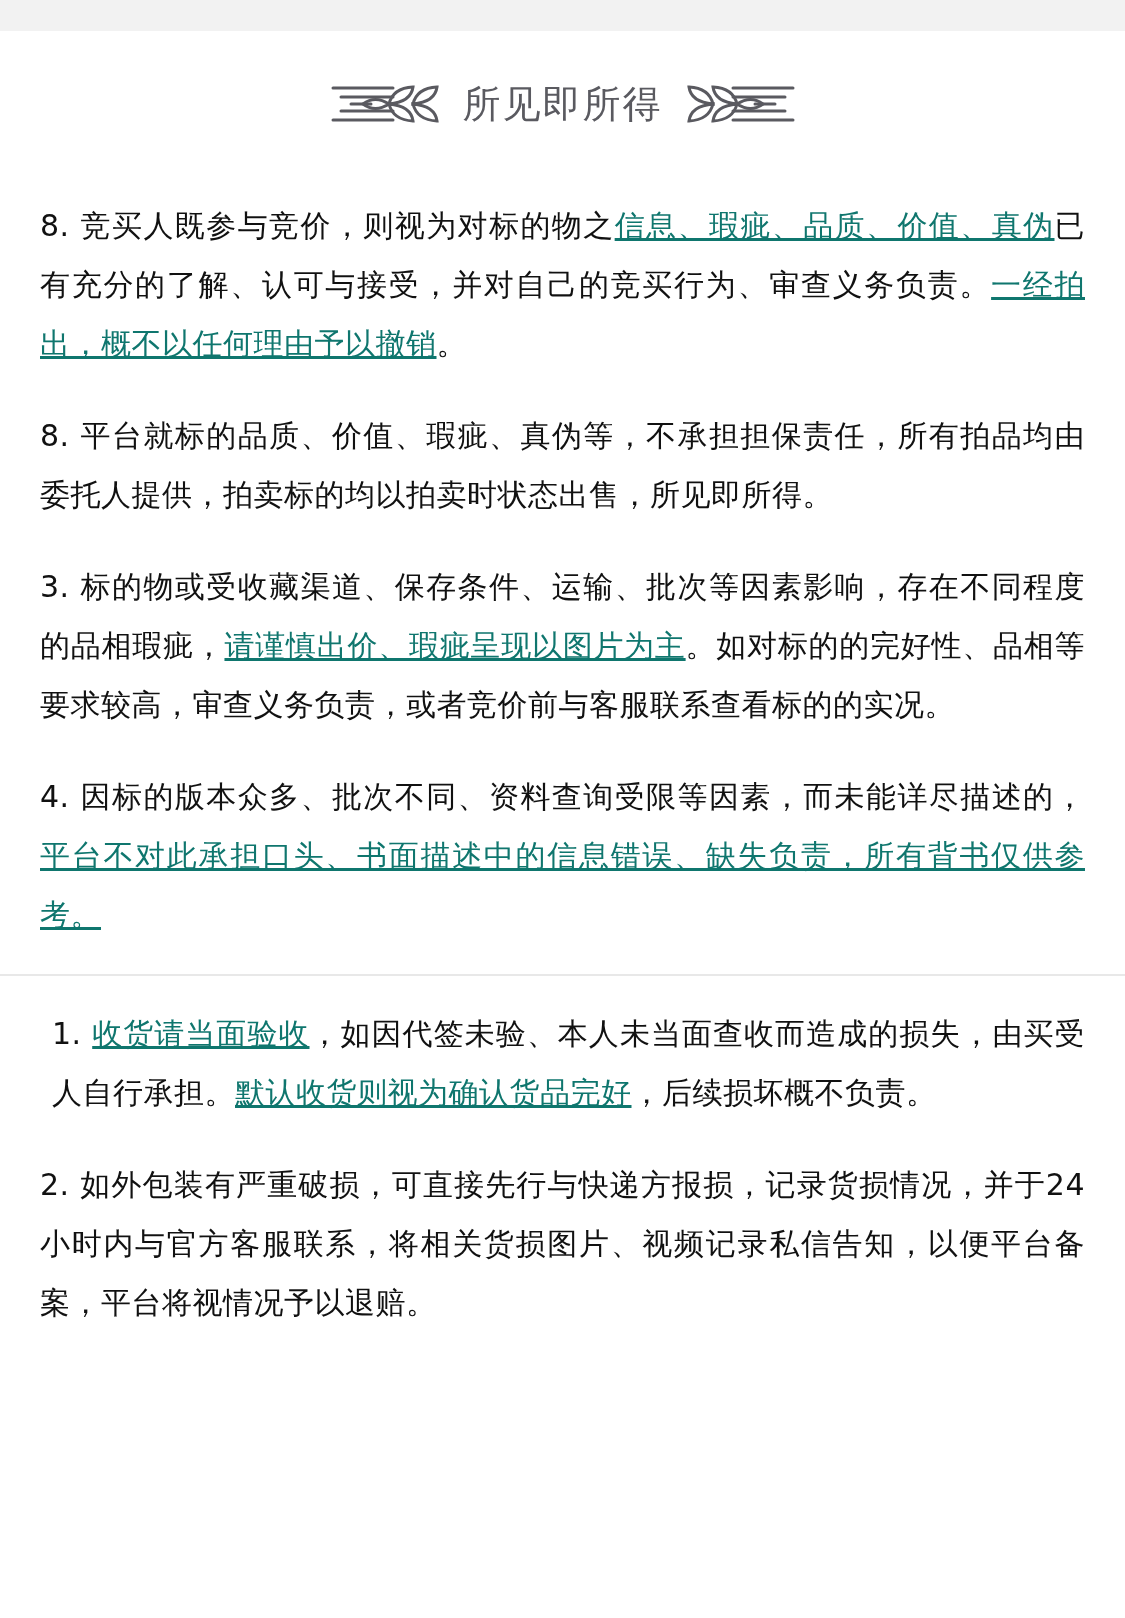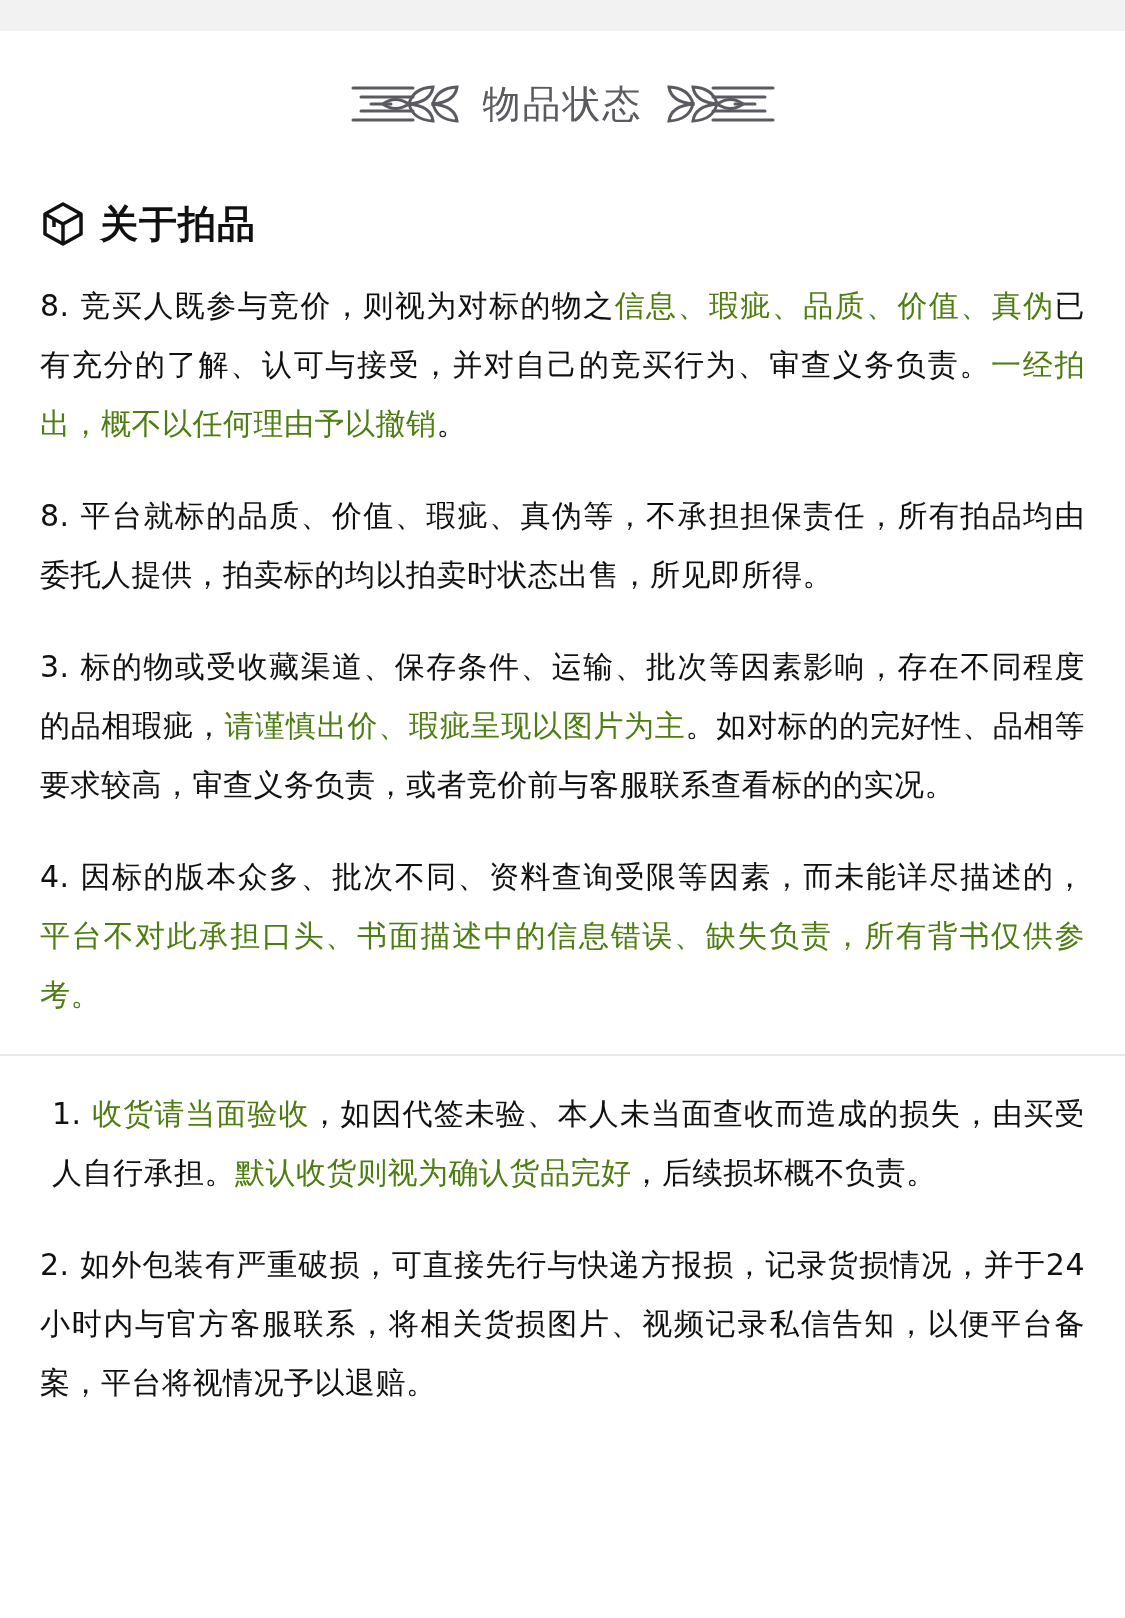--- a/index.html
+++ b/index.html
@@ -48,21 +48,21 @@
       color: #111;
       letter-spacing: 1px;
     }
     .para {
       font-size: 30px;
       line-height: 59px;
       color: #111;
       text-align: justify;
       letter-spacing: 0.5px;
     }
-    .red { color: #4d7c0f; }
+    .red { color: #0f766e; text-decoration: underline; }
 
     .s1 { margin-top: 58px; }
     .s1 .para1 { margin-top: 24px; }
     .gap { margin-top: 33px; }
 
     .divider {
       height: 2px;
       background: #e8e8e8;
       margin-top: 30px;
     }
@@ -80,47 +80,36 @@
     <line x1="10" y1="13" x2="62" y2="13"></line>
     <line x1="20" y1="20" x2="40" y2="20"></line>
     <line x1="10" y1="27" x2="62" y2="27"></line>
     <line x1="2" y1="36" x2="62" y2="36"></line>
     <path d="M32 20 Q44 11 58 20 Q44 29 32 20 Z"></path>
     <path d="M58 20 Q62 4 82 3 Q80 18 58 20 Z"></path>
     <path d="M58 20 Q62 36 82 37 Q80 22 58 20 Z"></path>
     <path d="M82 20 Q86 4 106 3 Q104 18 82 20 Z"></path>
     <path d="M82 20 Q86 36 106 37 Q104 22 82 20 Z"></path>
   </svg>
-  <span class="banner-title">物品状态</span>
+  <span class="banner-title">所见即所得</span>
   <svg class="wheat" viewBox="0 0 112 40" fill="none" stroke="#5a5a60" stroke-width="3" stroke-linecap="round" style="transform:scaleX(-1)">
     <line x1="2" y1="4" x2="62" y2="4"></line>
     <line x1="10" y1="13" x2="62" y2="13"></line>
     <line x1="20" y1="20" x2="40" y2="20"></line>
     <line x1="10" y1="27" x2="62" y2="27"></line>
     <line x1="2" y1="36" x2="62" y2="36"></line>
     <path d="M32 20 Q44 11 58 20 Q44 29 32 20 Z"></path>
     <path d="M58 20 Q62 4 82 3 Q80 18 58 20 Z"></path>
     <path d="M58 20 Q62 36 82 37 Q80 22 58 20 Z"></path>
     <path d="M82 20 Q86 4 106 3 Q104 18 82 20 Z"></path>
     <path d="M82 20 Q86 36 106 37 Q104 22 82 20 Z"></path>
   </svg>
 </div>
 
 <div class="section s1">
-  <div class="section-head">
-    <span class="icon">
-      <svg width="44" height="46" viewBox="0 0 44 46" fill="none" stroke="#111" stroke-width="3.5" stroke-linejoin="round">
-        <path d="M22 3 L40 13 L40 33 L22 43 L4 33 L4 13 Z"></path>
-        <path d="M4 13 L22 23 L40 13"></path>
-        <path d="M22 23 L22 43"></path>
-        <path d="M13 18 L13 26"></path>
-      </svg>
-    </span>
-    <span class="section-title">关于拍品</span>
-  </div>
 
   <p class="para para1"><span>8.  竞买人既参与竞价，则视为对标的物之</span><span class="red">信息、瑕疵、品质、价值、真伪</span><span>已有充分的了解、认可与接受，并对自己的竞买行为、审查义务负责。</span><span class="red">一经拍出，概不以任何理由予以撤销</span><span>。</span></p>
 
   <p class="para gap"><span>8. 平台就标的品质、价值、瑕疵、真伪等，不承担担保责任，所有拍品均由委托人提供，拍卖标的均以拍卖时状态出售，所见即所得。</span></p>
 
   <p class="para gap"><span>3. 标的物或受收藏渠道、保存条件、运输、批次等因素影响，存在不同程度的品相瑕疵，</span><span class="red">请谨慎出价、瑕疵呈现以图片为主</span><span>。如对标的的完好性、品相等要求较高，审查义务负责，或者竞价前与客服联系查看标的的实况。</span></p>
 
   <p class="para gap"><span>4. 因标的版本众多、批次不同、资料查询受限等因素，而未能详尽描述的，</span><span class="red">平台不对此承担口头、书面描述中的信息错误、缺失负责，所有背书仅供参考。</span></p>
 </div>
 

